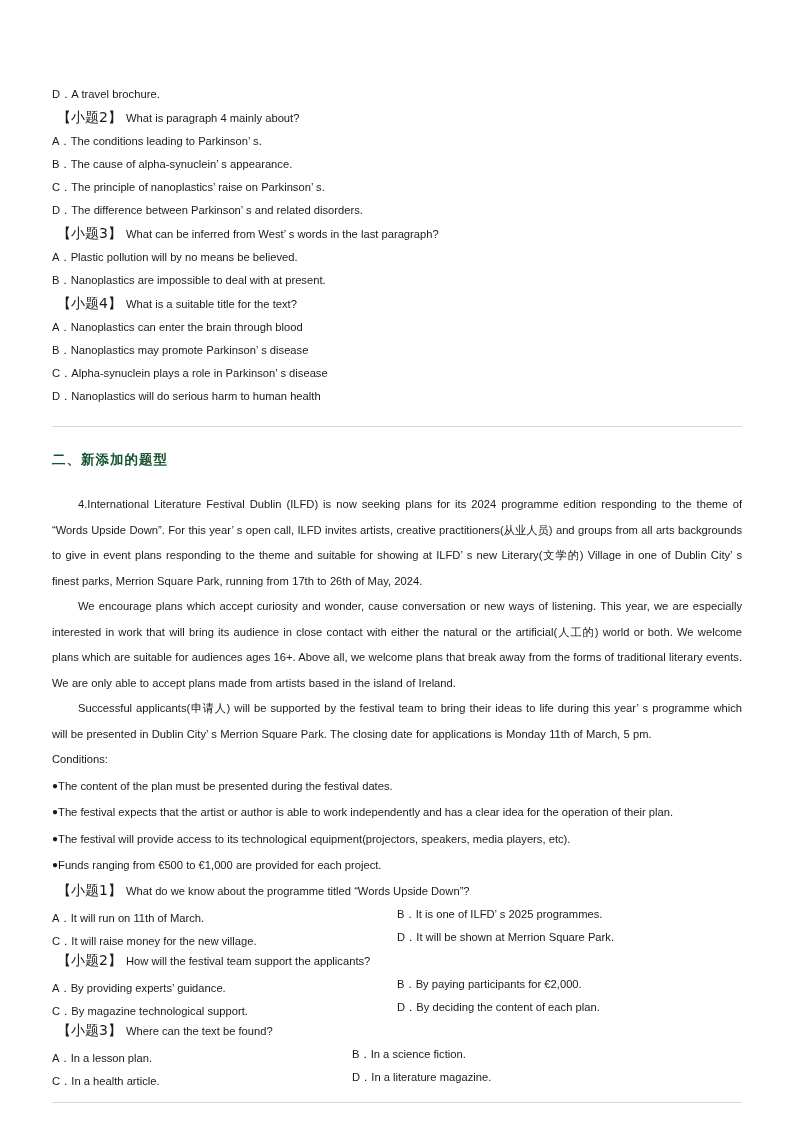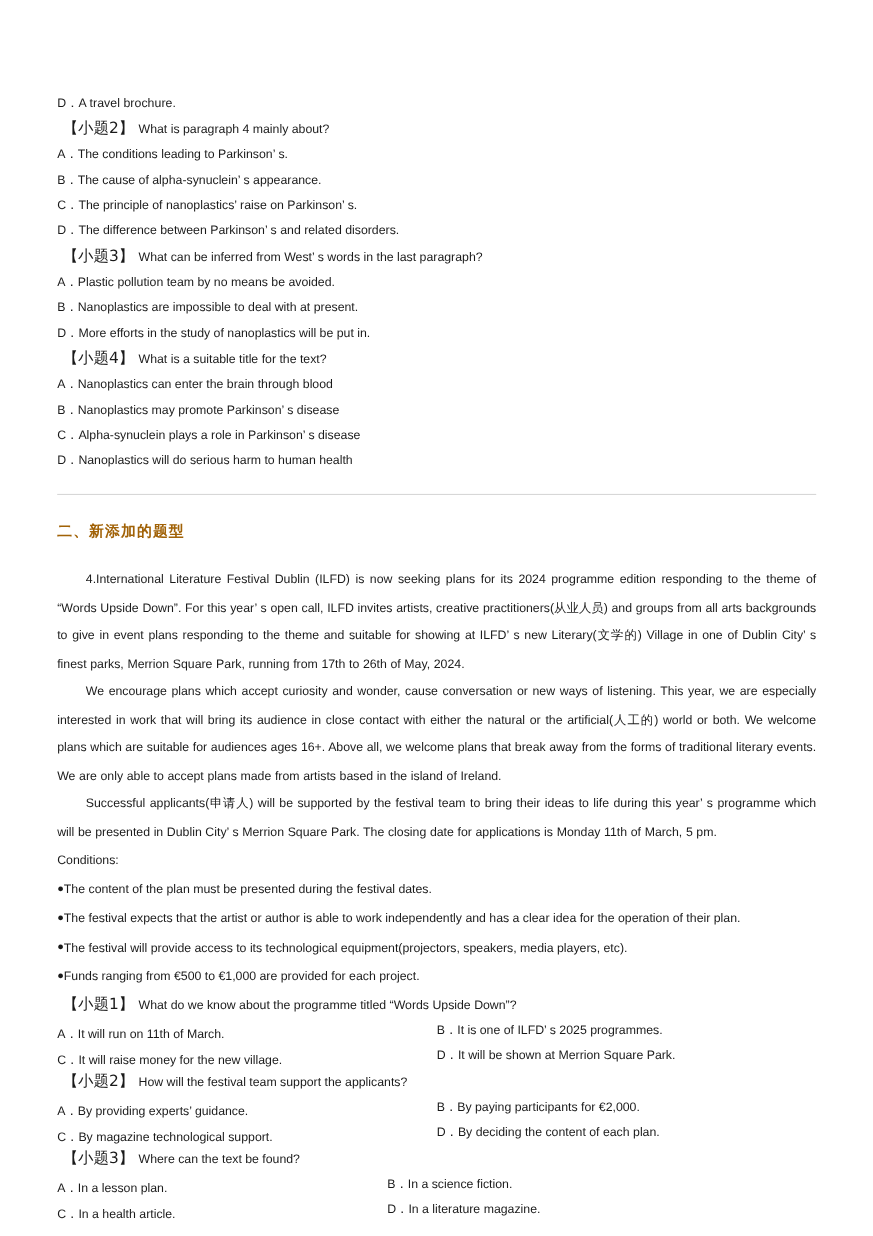--- a/index.html
+++ b/index.html
@@ -54,21 +54,21 @@
     border: 0;
     margin: 0;
   }
 
   
   .cn-heading {
     font-family: "DejaVu Serif", "Liberation Serif", serif;
     font-weight: bold;
     font-size: 13.5px;
     letter-spacing: 1px;
-    color: #a16207;
+    color: #14532d;
   }
 
   
   .para {
     font-size: 11.2px;
     line-height: 25.5px;
     text-align: justify;
     text-justify: inter-word;
     word-spacing: 0.2px;
   }
@@ -105,23 +105,22 @@
 
     <div class="line">D．A travel brochure.</div>
 
     <div class="qhead"><span class="qtag">【小题2】</span><span class="sp"></span><span>What is paragraph 4 mainly about?</span></div>
     <div class="opt">A．The conditions leading to Parkinson’ s.</div>
     <div class="opt">B．The cause of alpha-synuclein’ s appearance.</div>
     <div class="opt">C．The principle of nanoplastics’  raise on Parkinson’ s.</div>
     <div class="opt">D．The difference between Parkinson’ s and related disorders.</div>
 
     <div class="qhead"><span class="qtag">【小题3】</span><span class="sp"></span><span>What can be inferred from West’ s words in the last paragraph?</span></div>
-    <div class="opt">A．Plastic pollution team by no means be avoided.</div>
+    <div class="opt">A．Plastic pollution will by no means be believed.</div>
     <div class="opt">B．Nanoplastics are impossible to deal with at present.</div>
-    <div class="opt">D．More efforts in the study of nanoplastics will be put in.</div>
 
     <div class="qhead"><span class="qtag">【小题4】</span><span class="sp"></span><span>What is a suitable title for the text?</span></div>
     <div class="opt">A．Nanoplastics can enter the brain through blood</div>
     <div class="opt">B．Nanoplastics may promote Parkinson’ s disease</div>
     <div class="opt">C．Alpha-synuclein plays a role in Parkinson’ s disease</div>
     <div class="opt">D．Nanoplastics will do serious harm to human health</div>
   </div>
 
   <div style="height:18px"></div>
   <hr class="rule">

